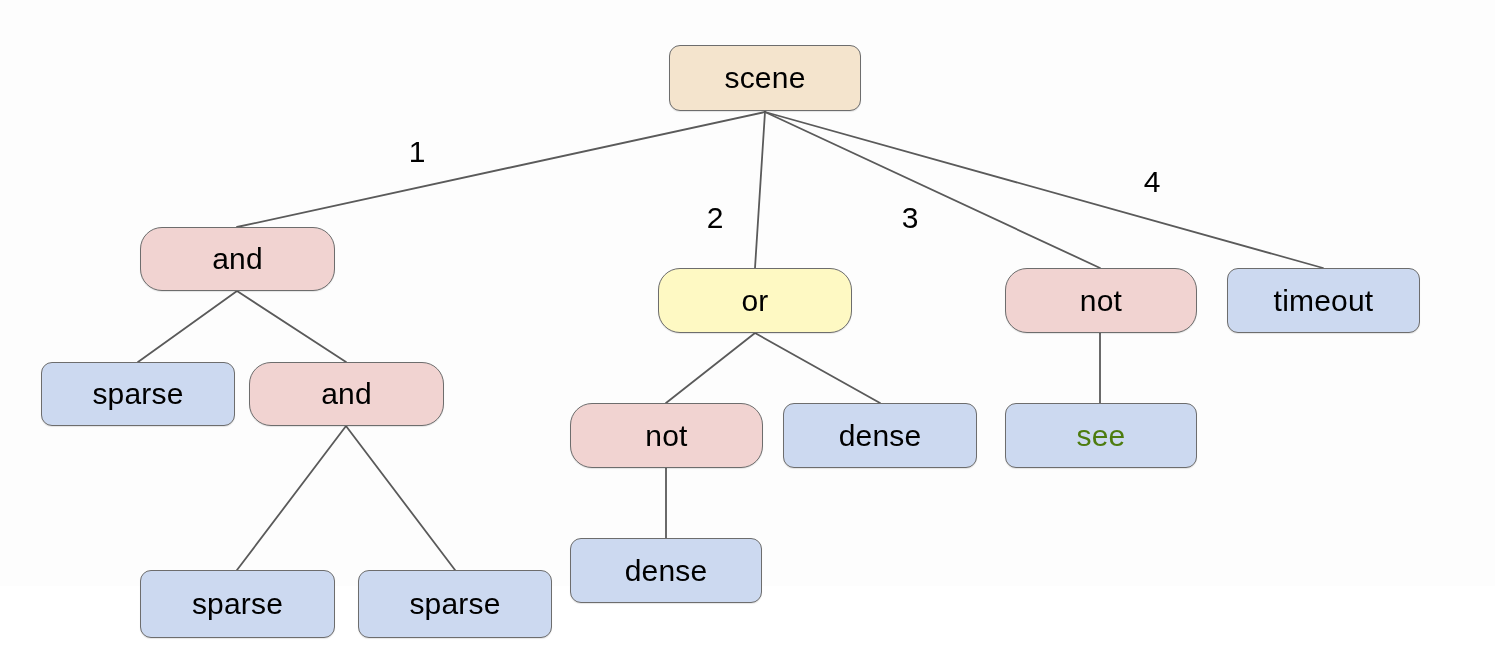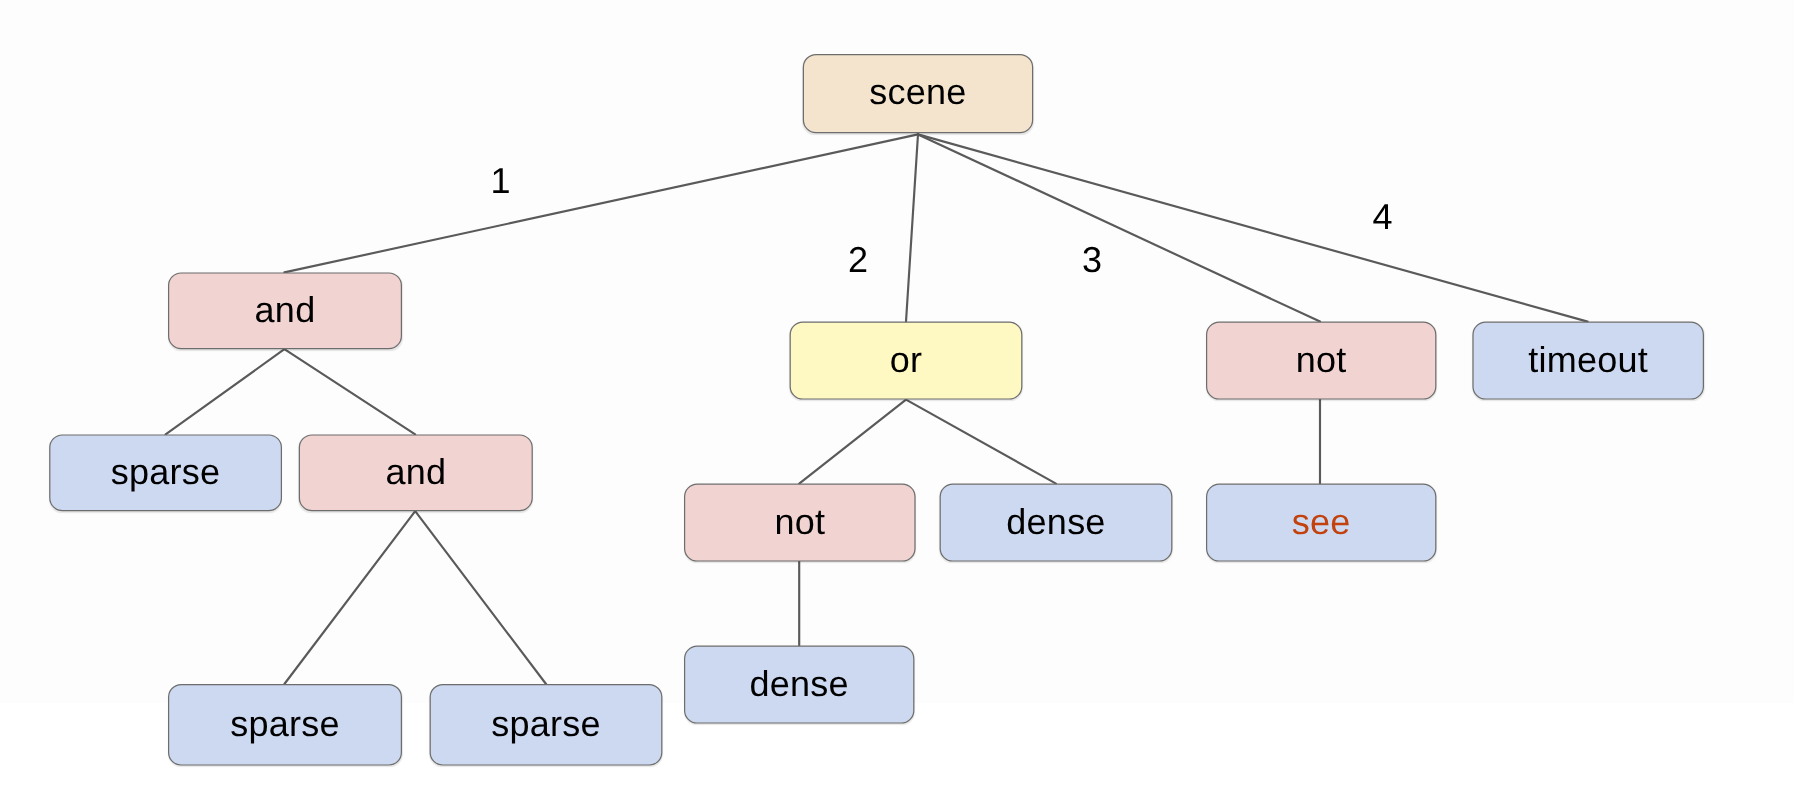--- a/index.html
+++ b/index.html
@@ -27,21 +27,21 @@
     align-items:center;
     justify-content:center;
     color:#000000;
     font-size:30px;
     line-height:1;
     letter-spacing:0.2px;
     white-space:nowrap;
     box-shadow:0 1px 1px rgba(0,0,0,0.10);
   }
   .node.root{background:#f4e4cd;}
-  .node.op{background:#f1d3d1;}
+  .node.op{background:#f1d3d1;border-radius:22px;}
   .node.leaf{background:#ccd9f0;}
   .edge-label{
     position:absolute;
     color:#000000;
     font-size:30px;
     line-height:1;
     transform:translate(-50%,-50%);
     white-space:nowrap;
   }
 </style>
@@ -66,21 +66,21 @@
   <div id="node-layer">
       <div class="node root" style="left: 669px; top: 45px; width: 192px; height: 66px; border-color: rgb(109, 109, 109); color: rgb(0, 0, 0); background: rgb(244, 228, 205);">scene</div>
       <div class="node op" style="left: 140px; top: 227px; width: 195px; height: 64px; border-color: rgb(109, 109, 109); color: rgb(0, 0, 0); background: rgb(241, 211, 209);">and</div>
       <div class="node op" style="left: 658px; top: 268px; width: 194px; height: 65px; border-color: rgb(109, 109, 109); color: rgb(0, 0, 0); background: #fef9c3;">or</div>
       <div class="node op" style="left: 1005px; top: 268px; width: 192px; height: 65px; border-color: rgb(109, 109, 109); color: rgb(0, 0, 0); background: rgb(241, 211, 209);">not</div>
       <div class="node leaf" style="left: 1227px; top: 268px; width: 193px; height: 65px; border-color: rgb(109, 109, 109); color: rgb(0, 0, 0); background: rgb(204, 217, 240);">timeout</div>
       <div class="node leaf" style="left: 41px; top: 362px; width: 194px; height: 64px; border-color: rgb(109, 109, 109); color: rgb(0, 0, 0); background: rgb(204, 217, 240);">sparse</div>
       <div class="node op" style="left: 249px; top: 362px; width: 195px; height: 64px; border-color: rgb(109, 109, 109); color: rgb(0, 0, 0); background: rgb(241, 211, 209);">and</div>
       <div class="node op" style="left: 570px; top: 403px; width: 193px; height: 65px; border-color: rgb(109, 109, 109); color: rgb(0, 0, 0); background: rgb(241, 211, 209);">not</div>
       <div class="node leaf" style="left: 783px; top: 403px; width: 194px; height: 65px; border-color: rgb(109, 109, 109); color: rgb(0, 0, 0); background: rgb(204, 217, 240);">dense</div>
-      <div class="node leaf" style="left: 1005px; top: 403px; width: 192px; height: 65px; border-color: rgb(109, 109, 109); color: #c2410c; background: rgb(204, 217, 240);">see</div>
+      <div class="node leaf" style="left: 1005px; top: 403px; width: 192px; height: 65px; border-color: rgb(109, 109, 109); color: #4d7c0f; background: rgb(204, 217, 240);">see</div>
       <div class="node leaf" style="left: 570px; top: 538px; width: 192px; height: 65px; border-color: rgb(109, 109, 109); color: rgb(0, 0, 0); background: rgb(204, 217, 240);">dense</div>
       <div class="node leaf" style="left: 140px; top: 570px; width: 195px; height: 68px; border-color: rgb(109, 109, 109); color: rgb(0, 0, 0); background: rgb(204, 217, 240);">sparse</div>
       <div class="node leaf" style="left: 358px; top: 570px; width: 194px; height: 68px; border-color: rgb(109, 109, 109); color: rgb(0, 0, 0); background: rgb(204, 217, 240);">sparse</div>
     </div>
   <div id="label-layer">
       <div class="edge-label" style="left: 417px; top: 152px; color: rgb(0, 0, 0);">1</div>
       <div class="edge-label" style="left: 715px; top: 218px; color: rgb(0, 0, 0);">2</div>
       <div class="edge-label" style="left: 910px; top: 218px; color: rgb(0, 0, 0);">3</div>
       <div class="edge-label" style="left: 1152px; top: 182px; color: rgb(0, 0, 0);">4</div>
     </div>

